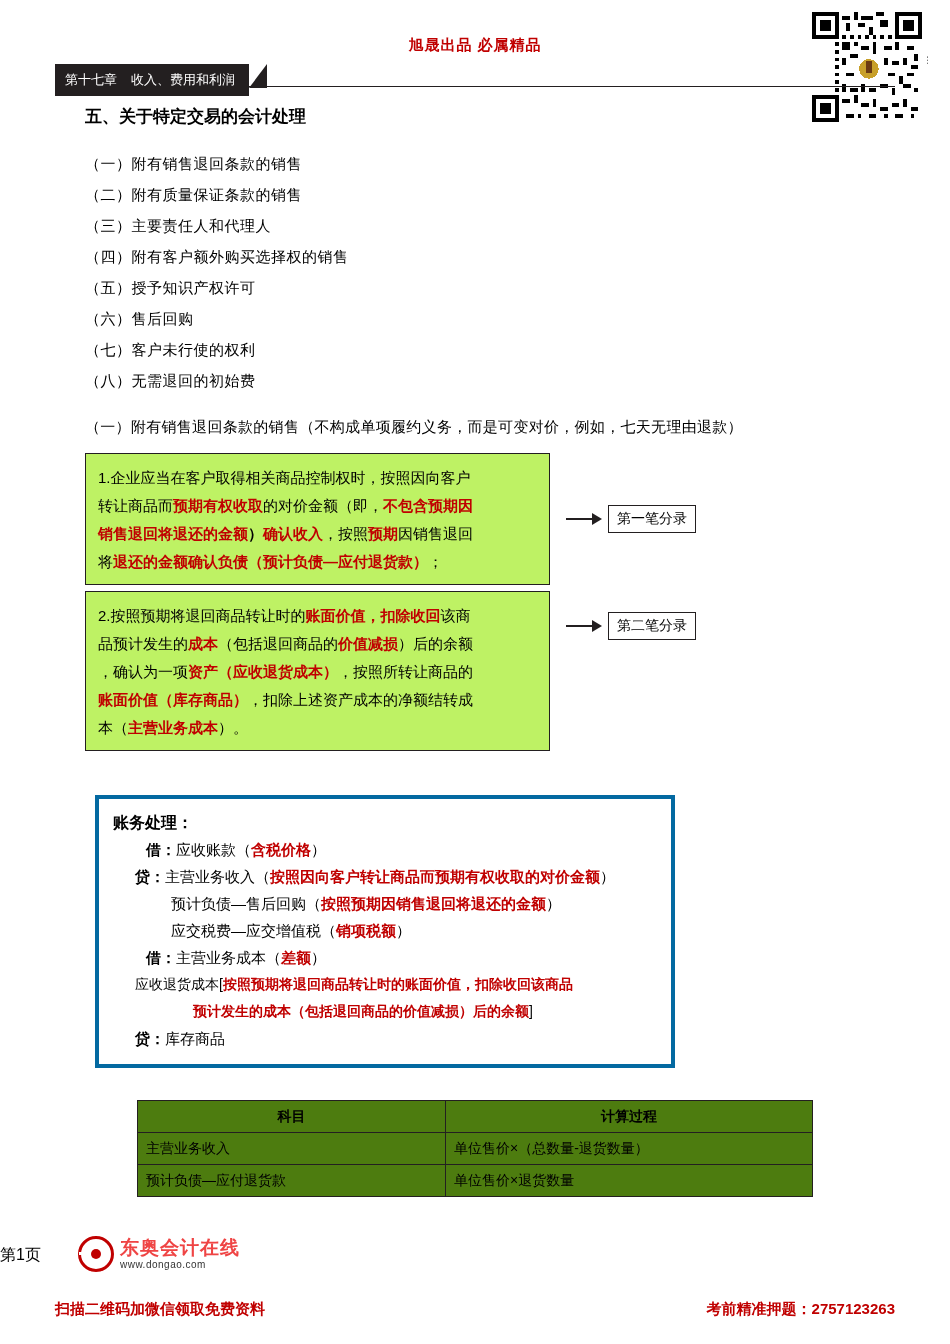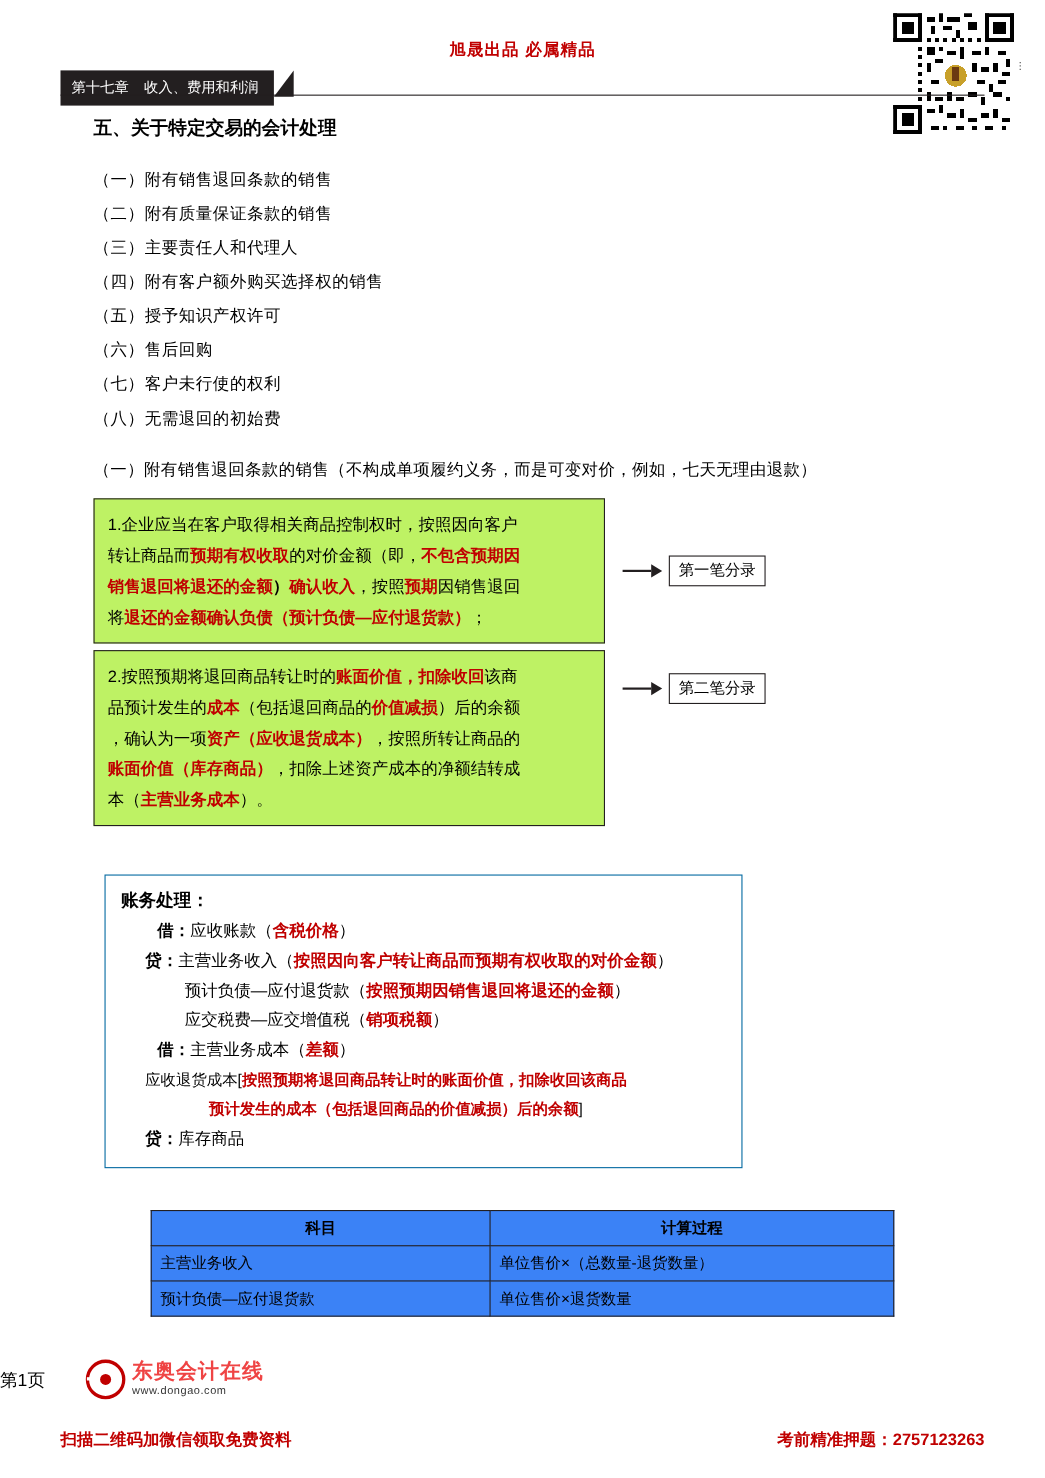--- a/index.html
+++ b/index.html
@@ -153,21 +153,21 @@
   #arrow1 { top: 513px; left: 566px; }
   #tag1 { top: 505px; left: 608px; }
   #arrow2 { top: 620px; left: 566px; }
   #tag2 { top: 612px; left: 608px; }
   
   #acct {
     position: absolute;
     top: 795px;
     left: 95px;
     width: 580px;
-    border: 1px solid #0369a1;
+    border: 4px solid #0369a1;
     box-sizing: border-box;
     padding: 10px 14px 12px 14px;
     font-size: 15px;
     line-height: 27px;
     background: #fff;
   }
   #acct .title { font-weight: bold; font-size: 16px; }
   .ind1 { padding-left: 0px; margin-left: 33px; }
   .ind2 { padding-left: 22px; }
   .ind3 { padding-left: 58px; }
@@ -175,21 +175,21 @@
   .ind5 { padding-left: 22px; }
   .small-note { font-size: 14px; }
   
   table.calc {
     position: absolute;
     top: 1100px;
     left: 137px;
     width: 676px;
     border-collapse: collapse;
     font-size: 14px;
-    background: #3b82f6;
+    background: #4d7c0f;
   }
   table.calc th, table.calc td {
     border: 1px solid #231f20;
     height: 31px;
     padding: 0 8px;
   }
   table.calc th { font-weight: bold; text-align: center; }
   table.calc td { text-align: left; }
   table.calc col.c1 { width: 308px; }
   
@@ -432,21 +432,21 @@
 
   <div id="acct">
     <div class="title">账务处理：</div>
     <div class="ind1">
       <span class="b">借：</span><span>应收账款（</span><span class="r">含税价格</span><span>）</span>
     </div>
     <div class="ind2">
       <span class="b">贷：</span><span>主营业务收入（</span><span class="r">按照因向客户转让商品而预期有权收取的对价金额</span><span>）</span>
     </div>
     <div class="ind3">
-      <span>预计负债—应付退货款（</span><span class="r">按照预期因销售退回将退还的金额</span><span>）</span>
+      <span>预计负债—售后回购（</span><span class="r">按照预期因销售退回将退还的金额</span><span>）</span>
     </div>
     <div class="ind3">
       <span>应交税费—应交增值税（</span><span class="r">销项税额</span><span>）</span>
     </div>
     <div class="ind1">
       <span class="b">借：</span><span>主营业务成本（</span><span class="r">差额</span><span>）</span>
     </div>
     <div class="ind5 small-note">
       <span>应收退货成本[</span><span class="r">按照预期将退回商品转让时的账面价值，扣除收回该商品</span>
     </div>

